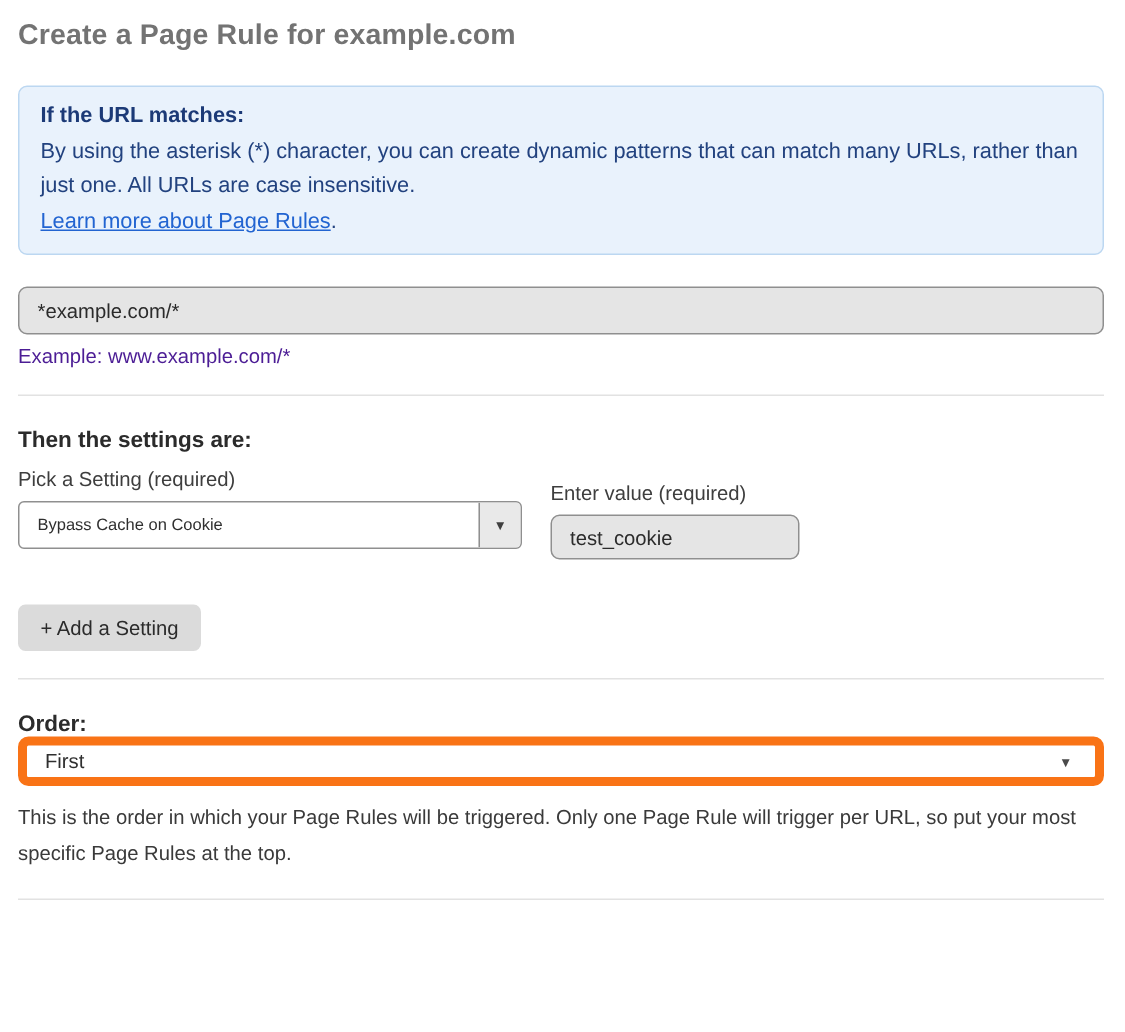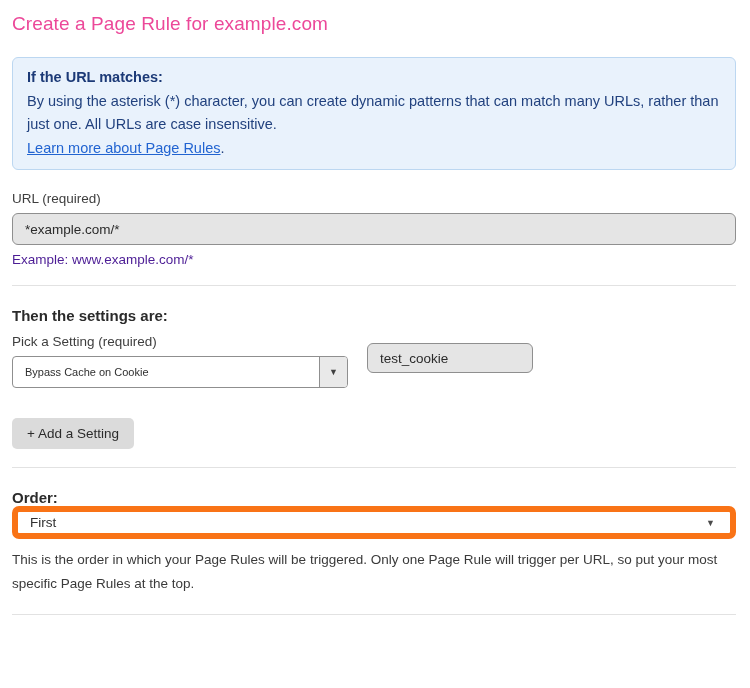--- a/index.html
+++ b/index.html
@@ -6,22 +6,22 @@
   html, body { width: 750px; height: 688px; background: #ffffff; overflow: hidden; }
   body {
     font-family: "Liberation Sans", sans-serif;
     color: #2c2c2c;
     -webkit-font-smoothing: antialiased;
   }
   .container { padding: 13px 14px 0 12px; }
 
   .page-title {
     font-size: 19px;
-    font-weight: normal;
-    color: #ec4899;
+    font-weight: bold;
+    color: #737373;
     margin-bottom: 22px;
     letter-spacing: 0.1px;
   }
 
   .info-box {
     background: #e9f2fc;
     border: 1px solid #bcd7f1;
     border-radius: 6px;
     padding: 8px 14px 9px;
     font-size: 14.5px;
@@ -156,39 +156,39 @@
 <div class="container">
 
   <div class="page-title">Create a Page Rule for example.com</div>
 
   <div class="info-box">
     <div class="info-heading">If the URL matches:</div>
     <div class="info-body">By using the asterisk (*) character, you can create dynamic patterns that can match many URLs, rather than just one. All URLs are case insensitive.</div>
     <div><a class="info-link">Learn more about Page Rules</a><span class="info-body">.</span></div>
   </div>
 
-  <label class="field-label">URL (required)</label>
   <input class="text-input" type="text" value="*example.com/*" style="">
   <div class="hint">Example: www.example.com/*</div>
 
   <hr class="divider">
 
   <div class="section-heading">Then the settings are:</div>
 
   <div class="settings-row">
     <div class="col-setting">
       <label class="field-label">Pick a Setting (required)</label>
       <div class="dropdown">
         <div class="dropdown-text">Bypass Cache on Cookie</div>
         <div class="dropdown-arrow-btn">
           <span>▼</span>
         </div>
       </div>
     </div>
     <div class="col-value">
+      <label class="field-label">Enter value (required)</label>
       <input class="text-input value-input" type="text" value="test_cookie" style="">
     </div>
   </div>
 
   <button class="btn add-setting-btn">+ Add a Setting</button>
 
   <hr class="divider">
 
   <div class="section-heading">Order:</div>
 

